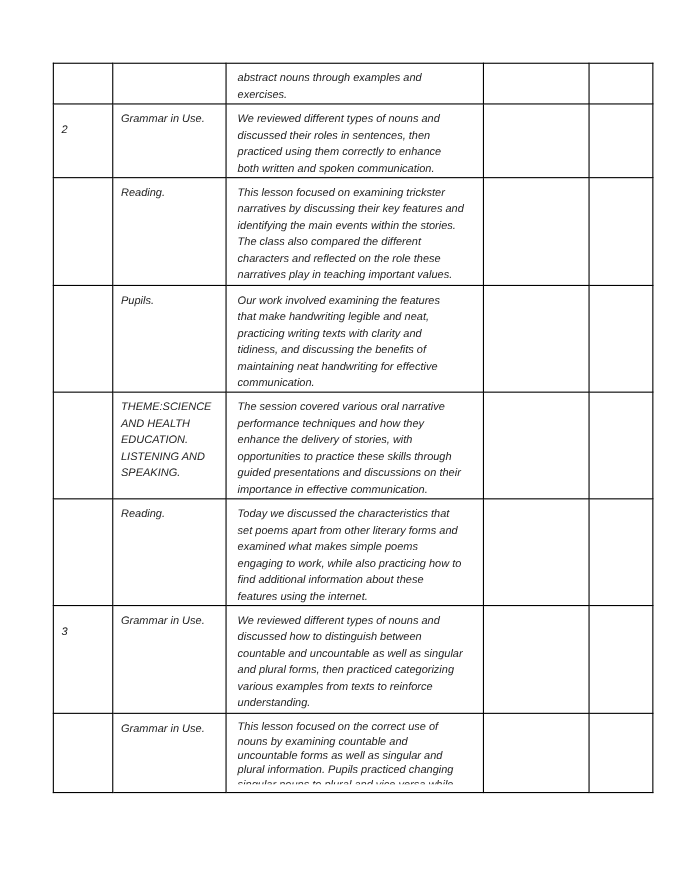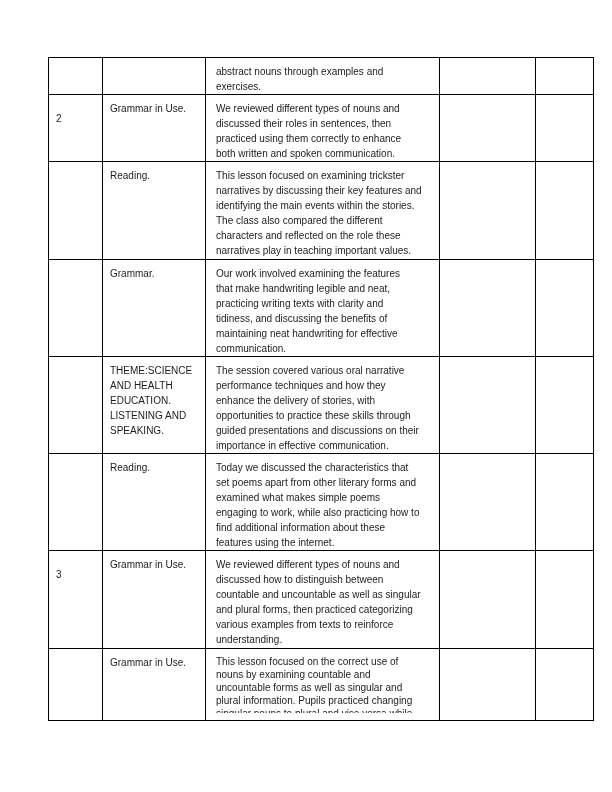--- a/index.html
+++ b/index.html
@@ -28,20 +28,21 @@
     vertical-align: top;
     padding: 0;
     overflow: hidden;
   }
   .cell-text {
     white-space: pre-line;
     font-size: 10px;
     line-height: 15px;
     color: #1c1c1c;
     padding: 6px 5px 0 7px;
+    font-style: italic;
   }
   td.c-desc .cell-text {
     padding-left: 10px;
     padding-right: 8px;
   }
   td.c-week .cell-text {
     padding-top: 16px;
   }
   
   tr.row-clipped td.c-desc .cell-text {
@@ -109,21 +110,21 @@
 narratives play in teaching important values.</div>
           </td>
         <td class="c-b1"></td>
         <td class="c-b2"></td>
       </tr>
       <tr style="height:93px">
         <td class="c-week">
             <div class="cell-text"></div>
           </td>
         <td class="c-subj">
-            <div class="cell-text">Grammar.</div>
+            <div class="cell-text">Pupils.</div>
           </td>
         <td class="c-desc">
             <div class="cell-text">Our work involved examining the features
 that make handwriting legible and neat,
 practicing writing texts with clarity and
 tidiness, and discussing the benefits of
 maintaining neat handwriting for effective
 communication.</div>
           </td>
         <td class="c-b1"></td>

